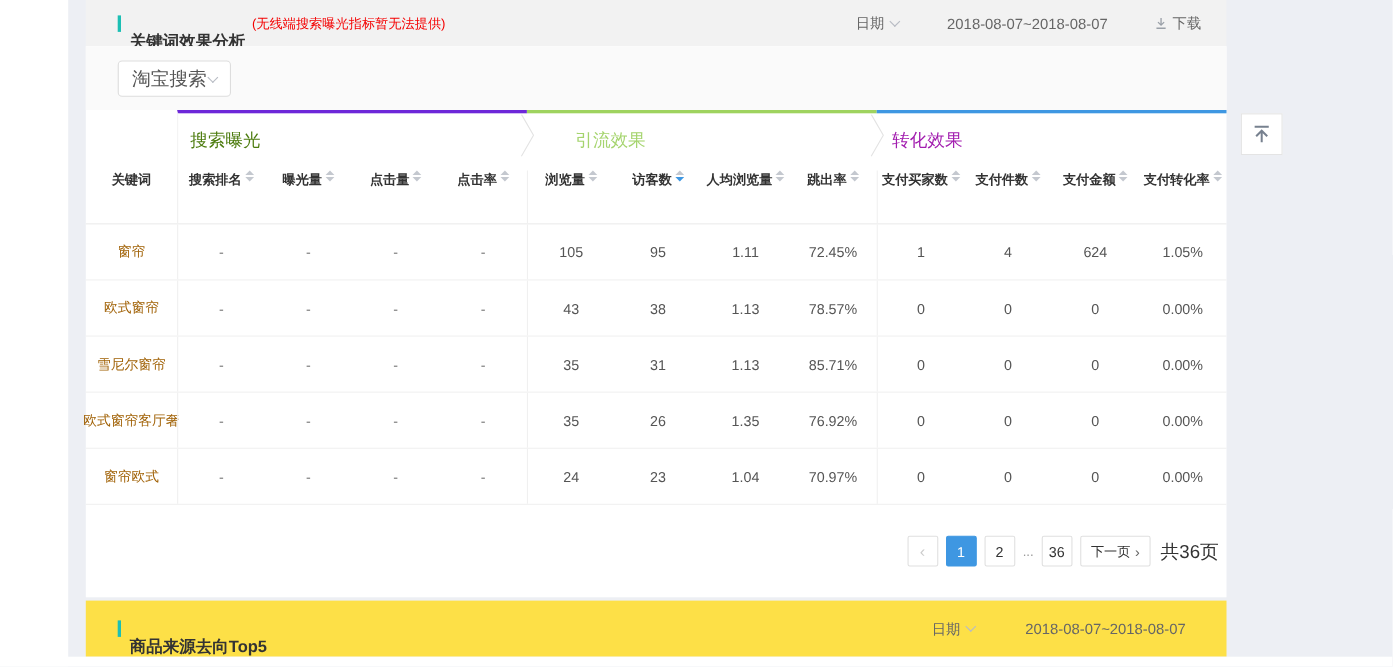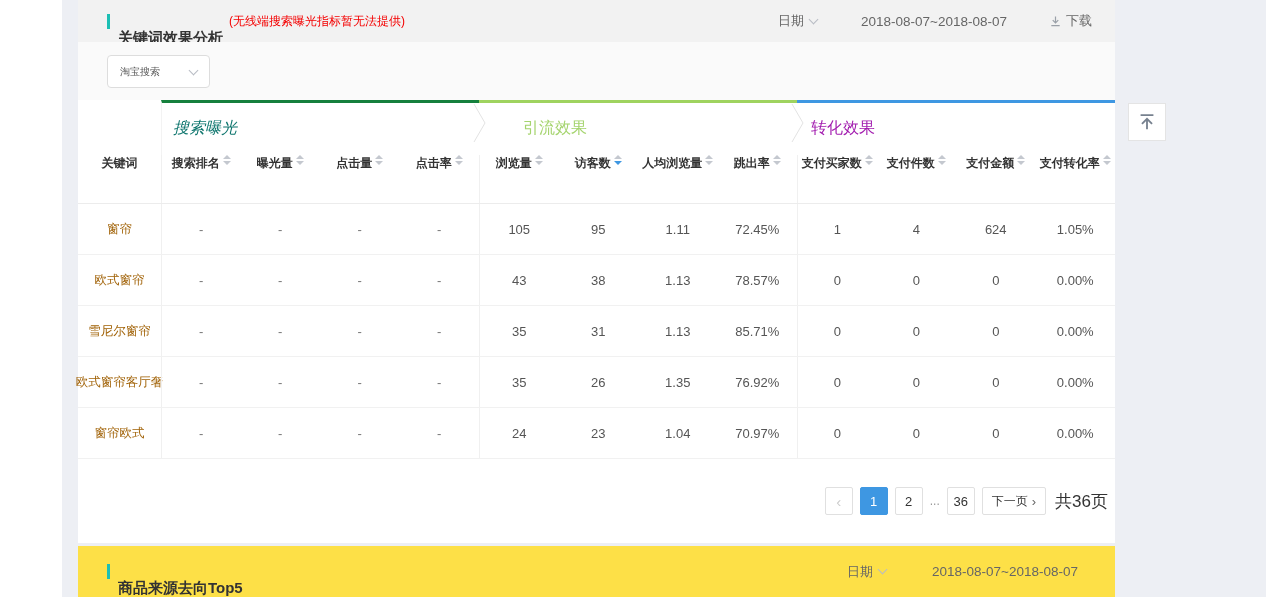--- a/index.html
+++ b/index.html
@@ -21,27 +21,27 @@
   .spacer { flex:1; }
   .date-filter { display:flex; align-items:center; gap:6px; font-size:13px; color:#666; cursor:pointer; margin-right:44px; }
   .chev { display:inline-block; width:7px; height:7px; border-right:1px solid #b8bcc4; border-bottom:1px solid #b8bcc4; transform:rotate(45deg); margin-top:-4px; }
   .date-range { font-size:13.5px; color:#666; margin-right:42px; white-space:nowrap; }
   .download { display:flex; align-items:center; gap:4px; font-size:13px; color:#666; cursor:pointer; }
 
   
   .card { position:relative; width:1037px; height:501px; background:#fff; }
   .filter-row { height:58px; background:#fafafa; position:relative; }
   .select { position:absolute; left:29px; top:13px; width:103px; height:33px; background:#fff; border:1px solid #ddd; border-radius:4px;
-            display:flex; align-items:center; justify-content:space-between; padding:0 12px; font-size:10px; color:#555; cursor:pointer; }
+            display:flex; align-items:center; justify-content:space-between; padding:0 12px; font-size:17px; color:#555; cursor:pointer; }
   .select .chev { margin-top:-2px; }
 
   
   .group-row { display:grid; grid-template-columns:83px 318px 318px 318px; height:55px; position:relative; }
   .g { padding-top:15px; font-size:16px; }
-  .g1 { border-top:3px solid #15803d; border-left:1px solid #f3f3f3; padding-left:11px; color:#0f766e;font-style:italic; }
+  .g1 { border-top:3px solid #6d28d9; border-left:1px solid #f3f3f3; padding-left:11px; color:#4d7c0f; }
   .g2 { border-top:3px solid #9fd35f; padding-left:44px; color:#a5d46e; }
   .g3 { border-top:3px solid #3e97e2; padding-left:14px; color:#a21caf; }
   .divider { position:absolute; top:4px; }
   .d1 { left:395px; } .d2 { left:713px; }
 
   .header-row { display:grid; grid-template-columns:83px repeat(12,1fr); height:49px; border-bottom:1px solid #ececec; }
   .th { display:flex; align-items:flex-start; justify-content:center; gap:3px; font-size:12px; font-weight:bold; color:#333; }
   .sep { border-left:1px solid #f0f0f0; }
   .sort { display:inline-flex; flex-direction:column; gap:2px; cursor:pointer; }
   .sort i { display:block; width:0; height:0; border-left:4px solid transparent; border-right:4px solid transparent; }

